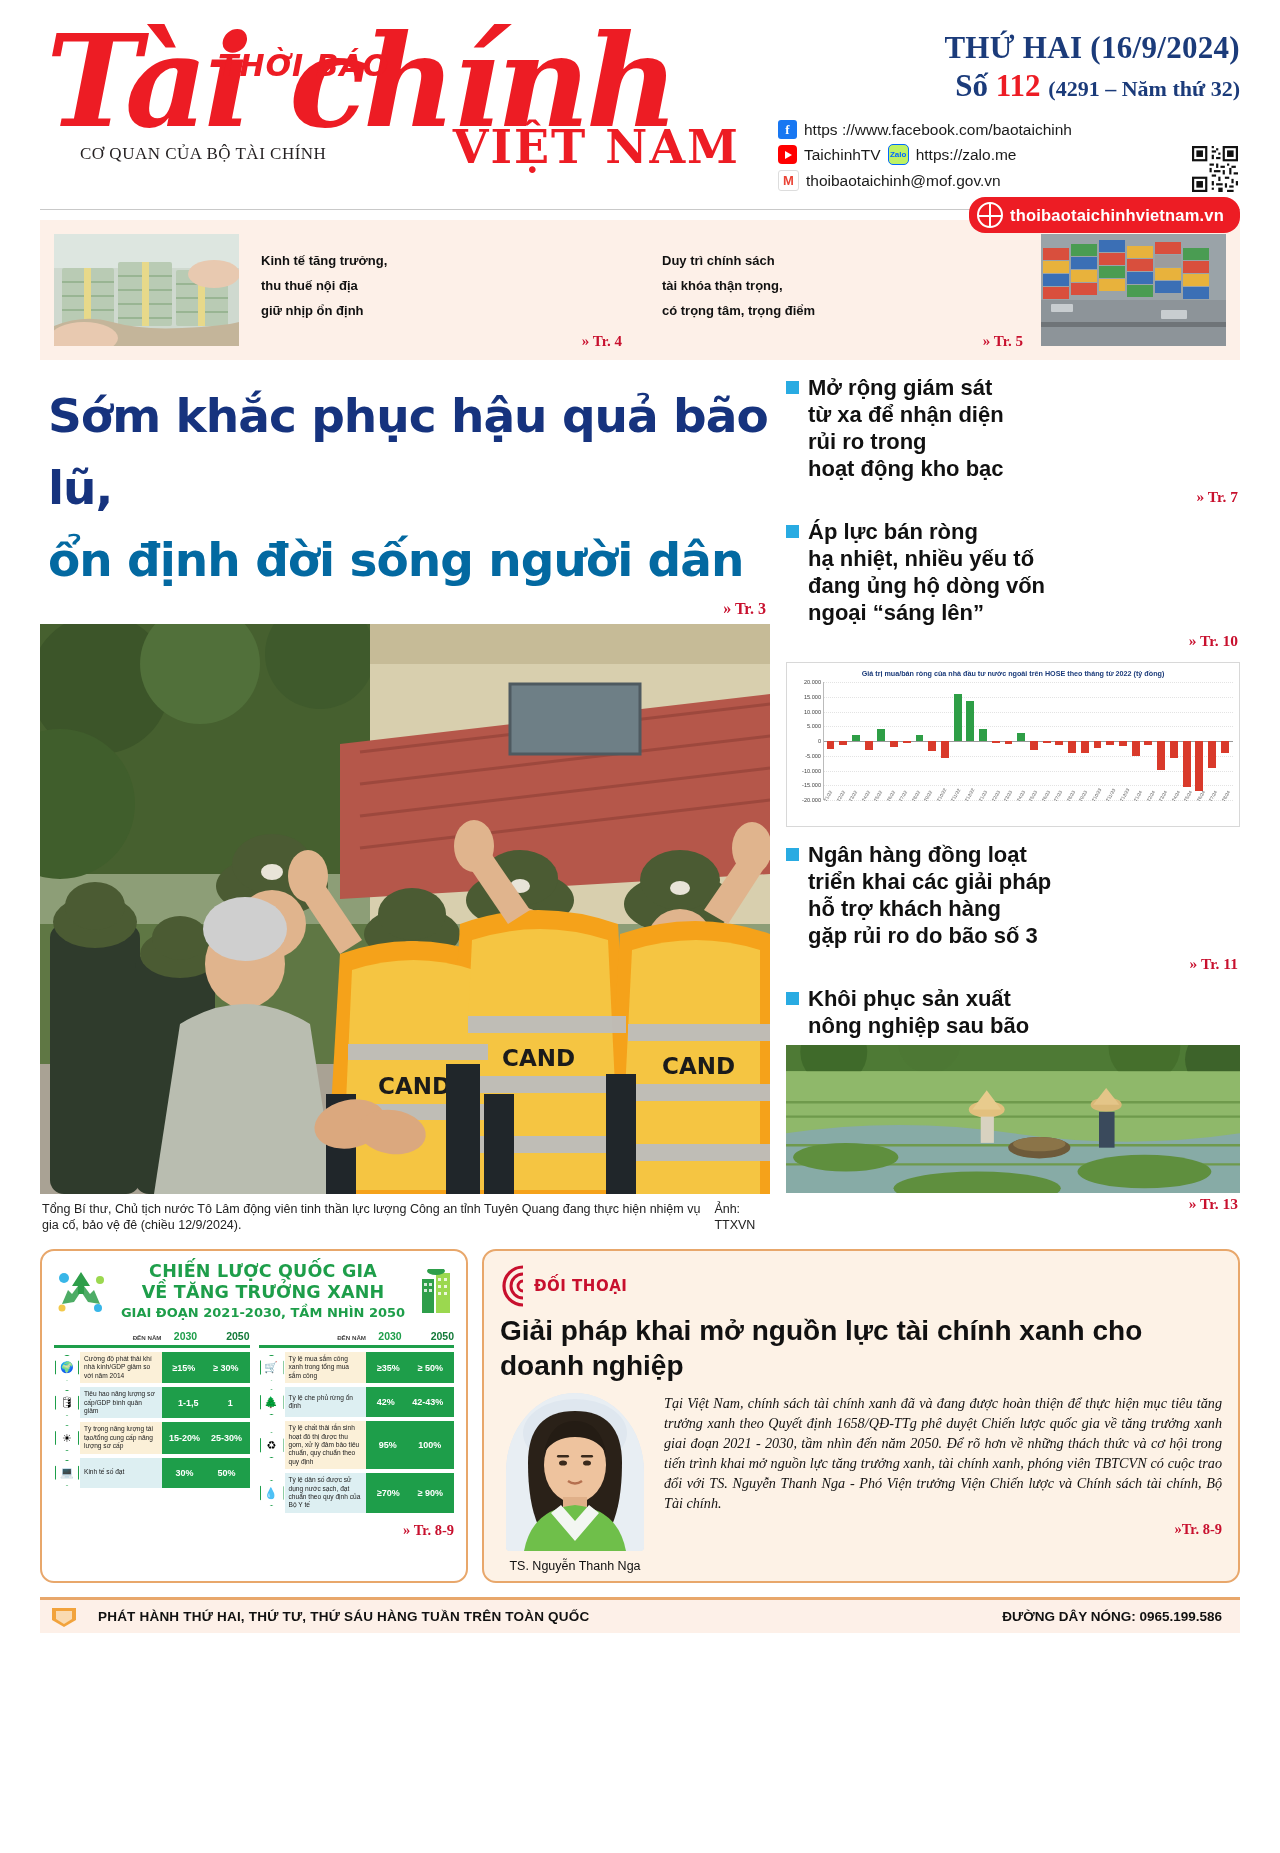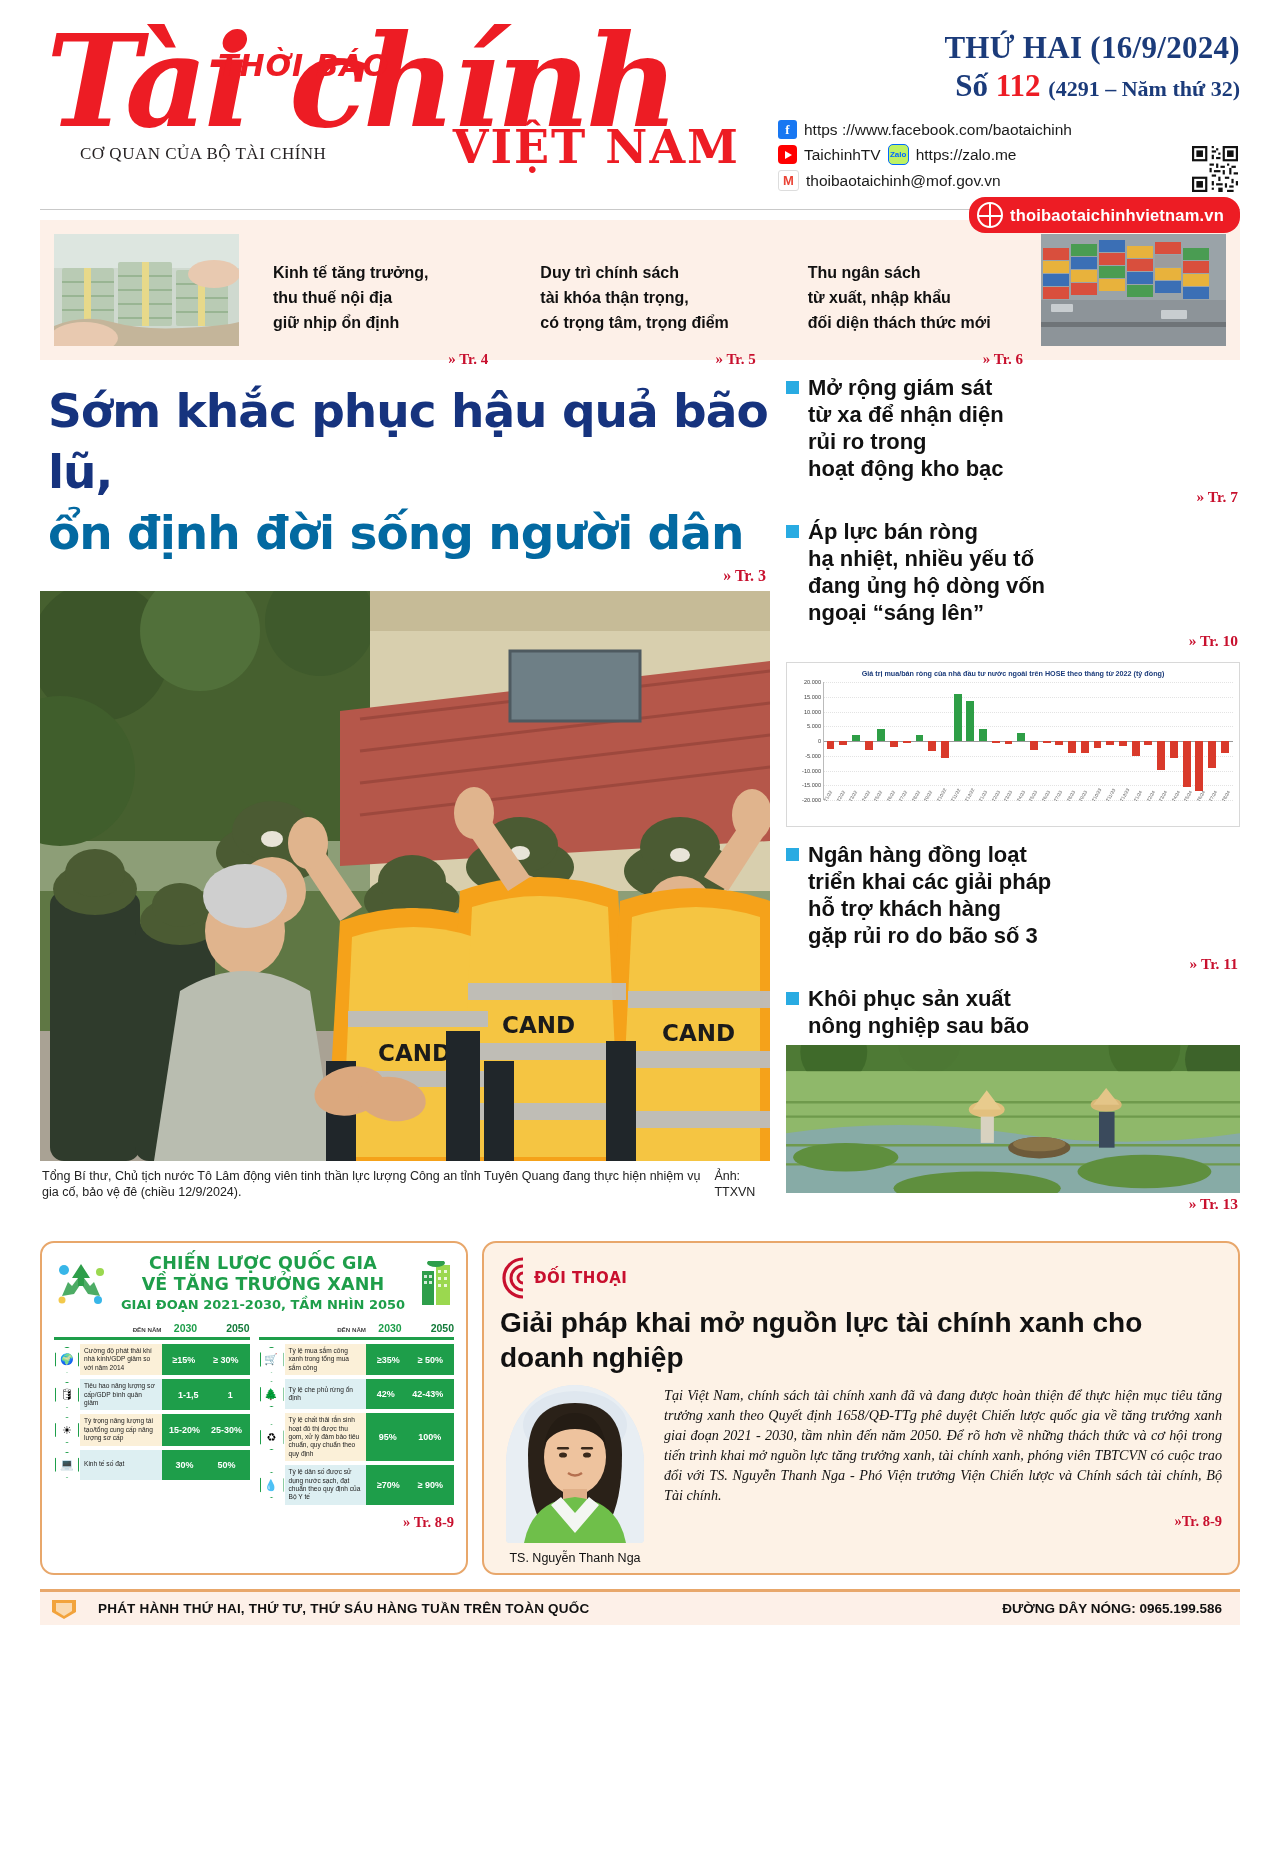--- a/index.html
+++ b/index.html
@@ -72,37 +72,37 @@
   
   .teasers{
     background:#FDF0E8;display:flex;align-items:stretch;
     height:140px;margin-bottom:14px;
   }
   .teaser-img{width:185px;flex:0 0 auto;margin:14px 0 14px 14px;overflow:hidden;}
   .teaser-img.right{margin:14px 14px 14px 0;}
   .tz{width:100%;height:100%;position:relative;overflow:hidden;}
   .tcell{flex:1;padding:24px 14px 10px 18px;display:flex;flex-direction:column;justify-content:flex-start;position:relative;}
   .tcell h3{
-    margin:16px;font-size:16px;line-height:25px;font-weight:bold;color:#111;
+    margin:4px;font-size:13px;line-height:25px;font-weight:bold;color:#111;
     font-family:"Liberation Sans",sans-serif;
   }
   .trsm{
     font-family:"Liberation Serif",serif;font-weight:bold;font-size:15px;color:#C8102E;
     margin-top:auto;text-align:right;padding-right:4px;
   }
 
   
   .body-grid{display:flex;gap:16px;}
   .col-main{width:730px;flex:0 0 auto;}
   .col-side{flex:1;}
 
   .lead-title{
     margin:0;padding:6px 0 0 0;
     font-family:"DejaVu Sans",sans-serif;font-weight:bold;
-    font-size:47px;line-height:61px;letter-spacing:-1px;
+    font-size:47px;line-height:72px;letter-spacing:-1px;
   }
   .lead-l1{color:#16337E;display:block;padding-left:8px;}
   .lead-l2{color:#0369a1;display:block;padding-left:8px;}
   .lead-tr{
     font-family:"Liberation Serif",serif;font-weight:bold;font-size:16px;
     color:#C8102E;text-align:right;padding:4px 4px 6px 0;
   }
   .lead-photo{width:100%;height:570px;position:relative;overflow:hidden;background:#6a7f55;}
   .caption{
     display:flex;justify-content:space-between;gap:12px;
@@ -319,24 +319,20 @@
     <div class="tcell">
       <h3>Kinh tế tăng trưởng,<br>thu thuế nội địa<br>giữ nhịp ổn định</h3>
       <div class="trsm">» Tr. 4</div>
     </div>
 
     <div class="tcell">
       <h3>Duy trì chính sách<br>tài khóa thận trọng,<br>có trọng tâm, trọng điểm</h3>
       <div class="trsm">» Tr. 5</div>
     </div>
 
-    <div class="tcell">
-      <h3>Thu ngân sách<br>từ xuất, nhập khẩu<br>đối diện thách thức mới</h3>
-      <div class="trsm">» Tr. 6</div>
-    </div>
 
     <div class="teaser-img right">
       <div class="tz">
         <svg width="100%" height="100%" viewBox="0 0 185 112" preserveAspectRatio="xMidYMid slice">
           <rect width="185" height="112" fill="#9aa3a8"></rect>
           <g>
             <rect x="2" y="14" width="26" height="12" fill="#d94f3d"></rect>
               <rect x="2" y="27" width="26" height="12" fill="#e8b23c"></rect>
             <rect x="2" y="40" width="26" height="12" fill="#3b6fb5"></rect>
               <rect x="2" y="53" width="26" height="12" fill="#d94f3d"></rect>

